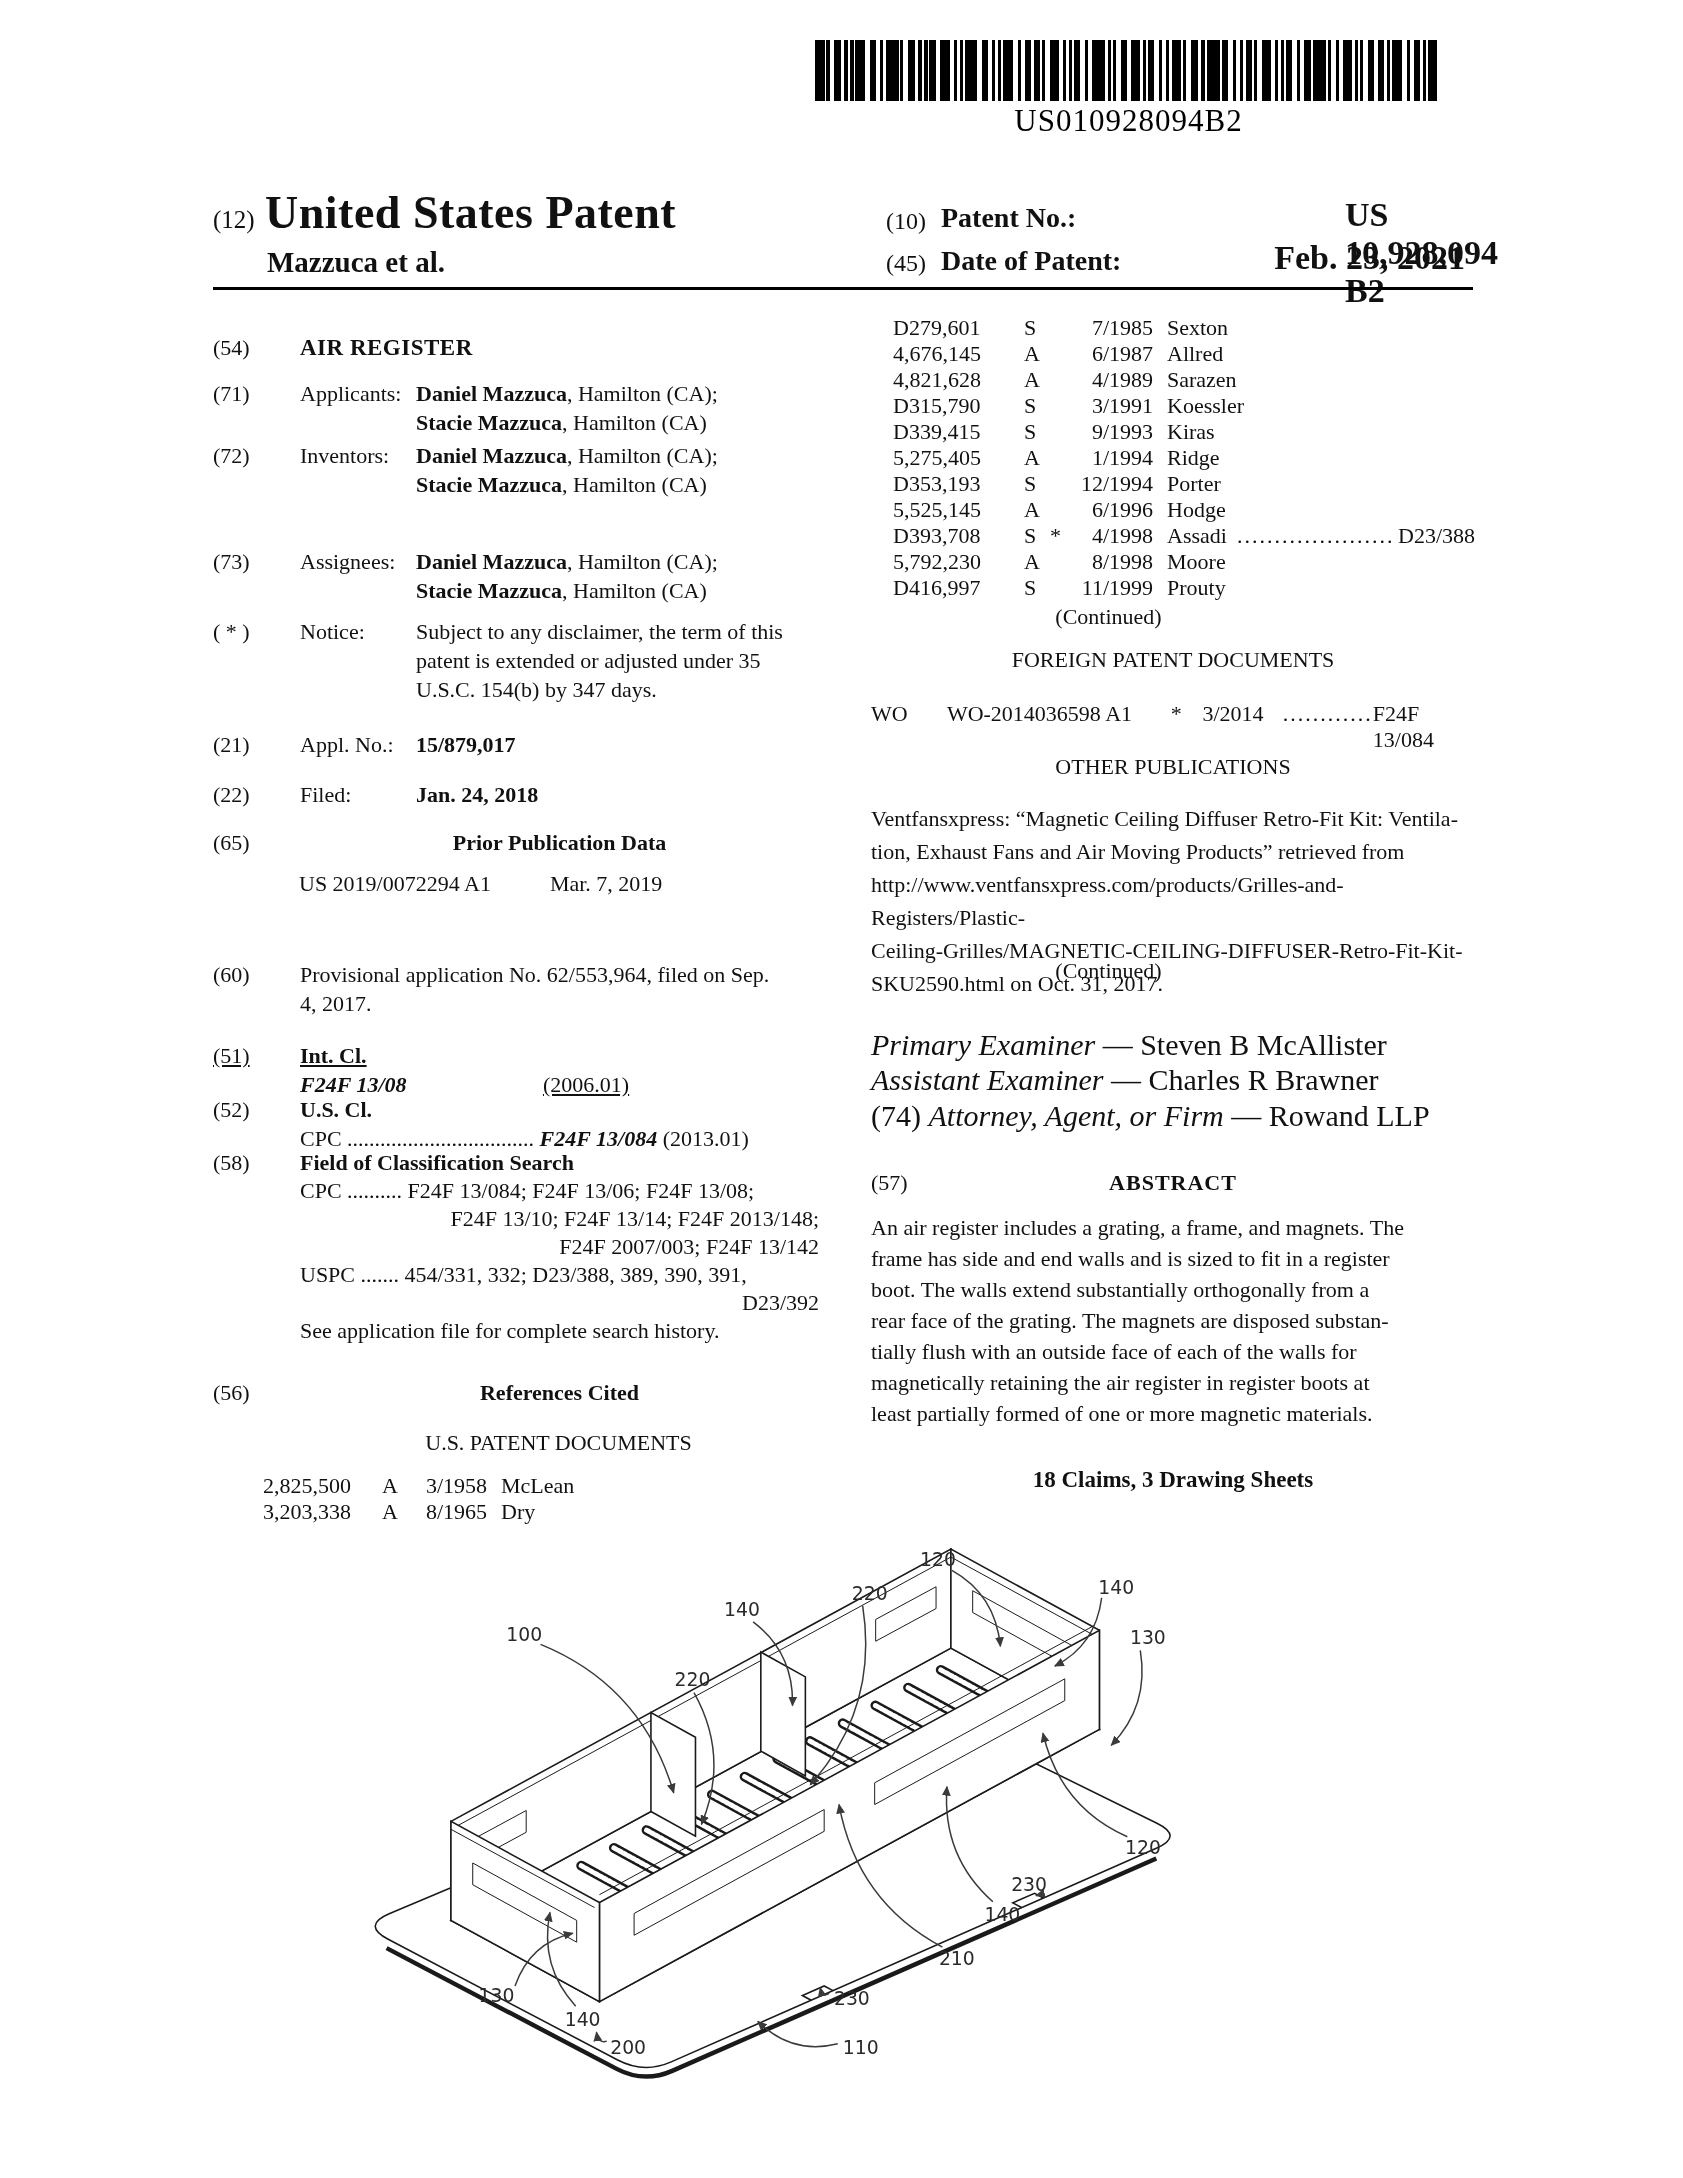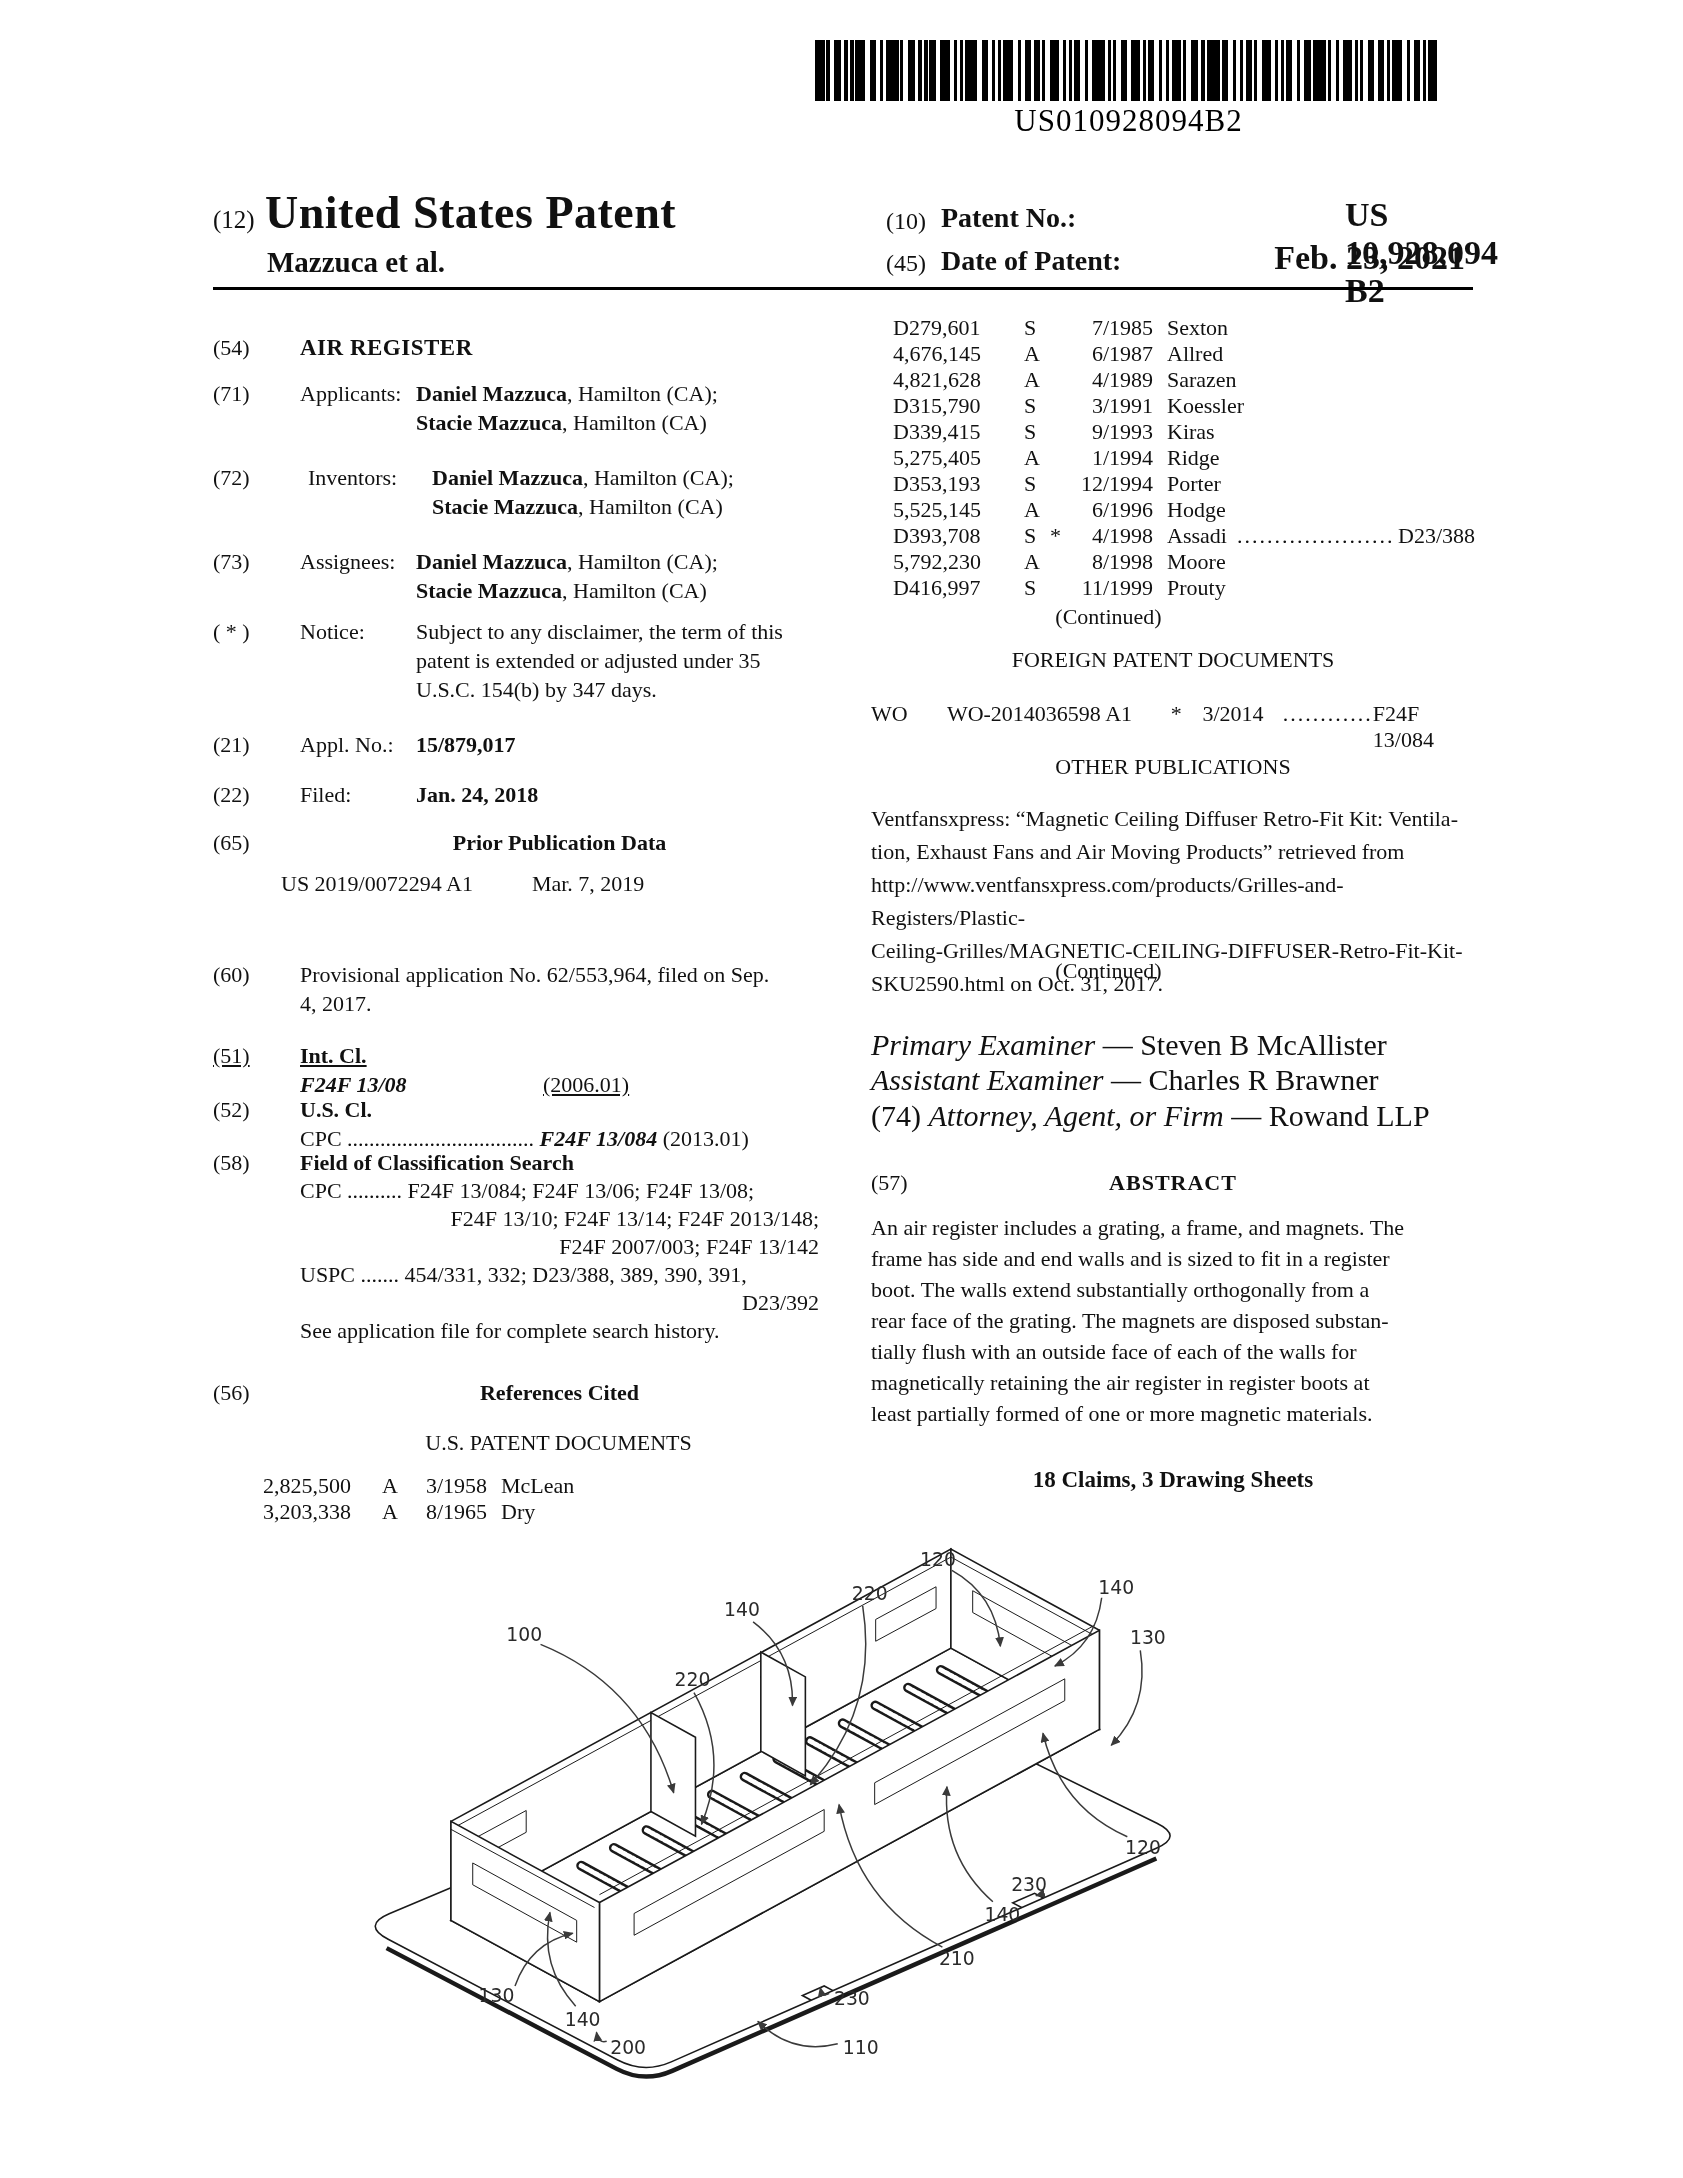--- a/index.html
+++ b/index.html
@@ -146,21 +146,21 @@
     <span class="code">(54)</span>
     <span class="body" style="font-size:23px;letter-spacing:0.5px;"><b>AIR REGISTER</b></span>
   </div>
 
   <div class="abs sec" style="top:379px;">
     <span class="code">(71)</span>
     <span class="lbl">Applicants:</span>
     <span class="body"><b>Daniel Mazzuca</b>, Hamilton (CA);<br><b>Stacie Mazzuca</b>, Hamilton (CA)</span>
   </div>
 
-  <div class="abs sec" style="top:463px;gap:8px;">
+  <div class="abs sec" style="top:441px;">
     <span class="code">(72)</span>
     <span class="lbl">Inventors:</span>
     <span class="body"><b>Daniel Mazzuca</b>, Hamilton (CA);<br><b>Stacie Mazzuca</b>, Hamilton (CA)</span>
   </div>
 
   <div class="abs sec" style="top:547px;">
     <span class="code">(73)</span>
     <span class="lbl">Assignees:</span>
     <span class="body"><b>Daniel Mazzuca</b>, Hamilton (CA);<br><b>Stacie Mazzuca</b>, Hamilton (CA)</span>
   </div>
@@ -180,21 +180,21 @@
   <div class="abs sec" style="top:780px;">
     <span class="code">(22)</span>
     <span class="lbl">Filed:</span>
     <span class="body"><b>Jan. 24, 2018</b></span>
   </div>
 
   <div class="abs sec" style="top:828px;">
     <span class="code">(65)</span>
     <span class="body center"><b>Prior Publication Data</b></span>
   </div>
-  <div class="abs" style="left:281px;top:871px;font-size:22px;font-family:Liberation Serif, serif;">
+  <div class="abs" style="left:299px;top:871px;font-size:22px;font-family:Liberation Serif, serif;">
     <span>US 2019/0072294 A1</span><span style="display:inline-block;width:59px;"></span><span>Mar. 7, 2019</span>
   </div>
 
   <div class="abs sec" style="top:919px;">
     <span class="code"></span>
   </div>
 
   <div class="abs sec" style="top:960px;">
     <span class="code">(60)</span>
     <span class="body">Provisional application No. 62/553,964, filed on Sep.<br>4, 2017.</span>

